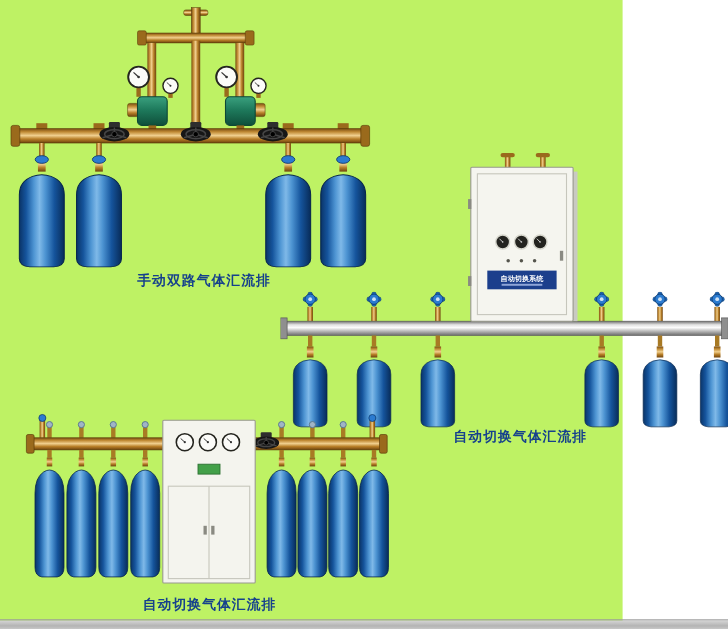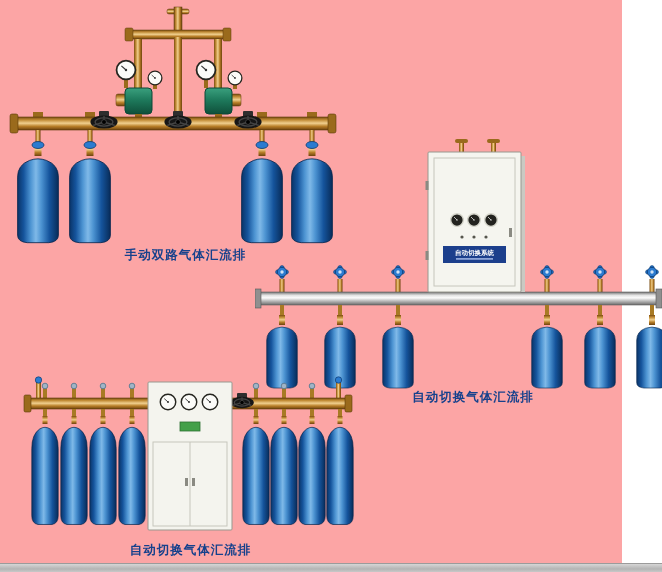--- a/index.html
+++ b/index.html
@@ -1,21 +1,21 @@
 <!DOCTYPE html>
 <html style="--caption-text: #16418c; --cylinder-blue: #2b7bd0; --brass: #c89040; --pipe-silver: #d9d9d9; --regulator-green: #1e7a5c; --cabinet-body: #f5f5ef; --cabinet-label-bg: #1c3f8c;"><head>
 <meta charset="utf-8">
 <style>
   html,body { margin:0; padding:0; }
   body {
     width:662px; height:572px; position:relative; overflow:hidden;
     background:#ffffff;
     font-family:"Liberation Sans", sans-serif;
   }
-  .stage { position:absolute; left:0; top:0; width:622px; height:572px; background:#fca5a5; }
+  .stage { position:absolute; left:0; top:0; width:566px; height:572px; background:#bef264; }
   .illus { position:absolute; }
   .caption {
     position:absolute; text-align:center;
     font-size:12.5px; font-weight:bold; letter-spacing:1px;
     color:var(--caption-text,#16418c);
   }
   .bottom-strip {
     position:absolute; left:0; top:563px; width:662px; height:9px;
     background:linear-gradient(180deg,#d6d6d6,#b4b4b4 55%,#cfcfcf);
     border-top:1px solid #9b9b9b;

